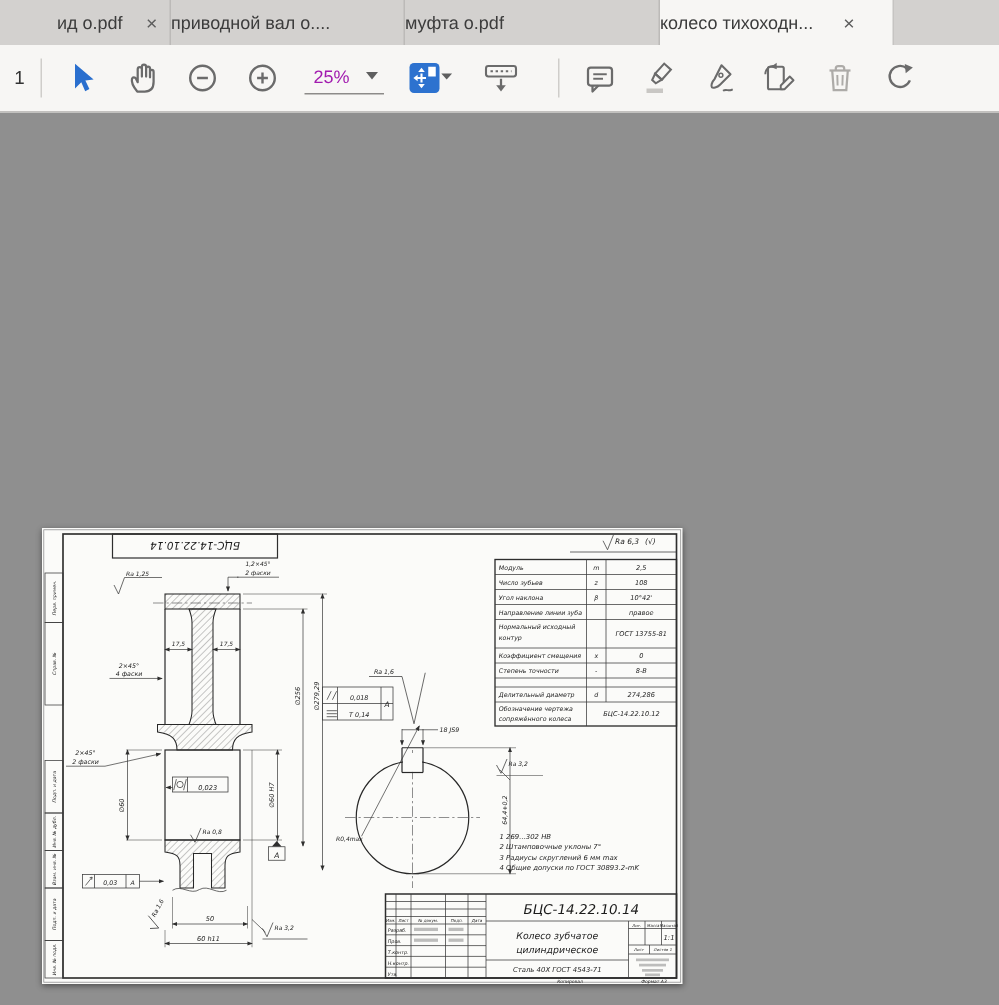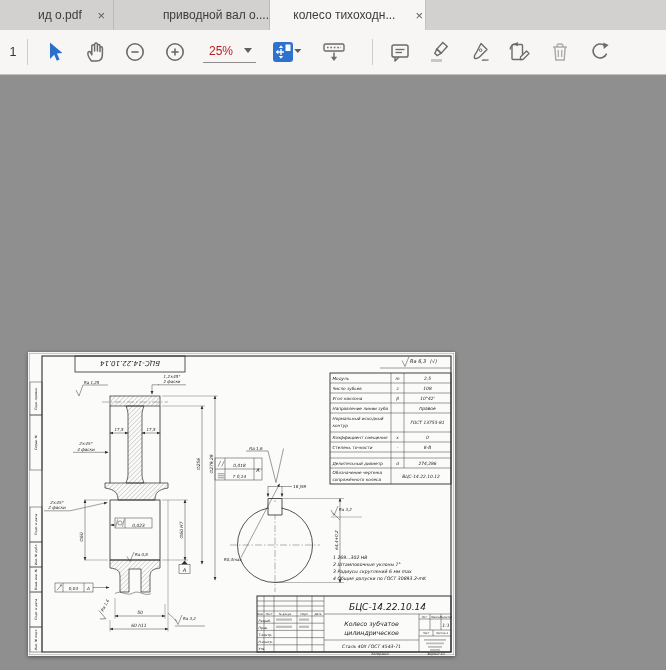--- a/index.html
+++ b/index.html
@@ -1,33 +1,33 @@
 <!DOCTYPE html>
 <html><head>
 <meta charset="utf-8">
 <style>
   html,body{margin:0;padding:0;background:#8f8f8f;}
   .window{position:relative;width:666px;height:670px;overflow:hidden;
           font-family:"Liberation Sans",sans-serif;background:#8f8f8f;}
   
   .tabbar{position:absolute;left:0;top:0;width:666px;height:30px;background:#d3d1cf;display:flex;padding-left:36px;}
-  .tab{box-sizing:border-box;height:30px;display:flex;align-items:center;justify-content:flex-end;
+  .tab{box-sizing:border-box;height:30px;display:flex;align-items:center;justify-content:flex-start;
        gap:8px;font-size:12px;color:#3c3c3c;border-right:1px solid #bcbab8;
        white-space:nowrap;overflow:hidden;cursor:default;}
   .tab .tclose{color:#5d5d5d;font-size:13px;line-height:1;padding:0 2px;}
   .tab.active{background:#f7f6f4;border-right:1px solid #c6c4c2;gap:18px;}
   .tab.first{justify-content:space-between;padding:0 6px 0 2px;}
   
   .toolbar{position:absolute;left:0;top:30px;width:666px;height:45px;background:#f7f6f4;
            border-bottom:1px solid #c2c0be;display:flex;align-items:center;padding:0 4px;box-sizing:border-box;}
   .pagenum{font-size:12.5px;color:#333;width:14px;text-align:center;margin-left:2px;}
   .sep{width:1px;height:26px;background:#cfcdca;margin:0 7px;}
   .tbtn{width:40px;height:34px;display:flex;align-items:center;justify-content:center;border-radius:3px;}
   .zoomsel{display:flex;align-items:center;gap:11px;margin:0 8px;padding:2px 4px 4px 6px;
-           border-bottom:1px solid #8d8b89;color:#b91c1c;font-size:12px;}
+           border-bottom:1px solid #8d8b89;color:#a21caf;font-size:12px;}
   .caret{width:0;height:0;border-left:4px solid transparent;border-right:4px solid transparent;
          border-top:5px solid #5f5f5f;}
   .grp-right{margin-left:14px;display:flex;align-items:center;}
   
   .canvas{position:absolute;left:0;top:76px;width:666px;height:594px;background:#8f8f8f;}
   .sheet{position:absolute;left:28px;top:276px;width:427px;height:304px;background:#fbfbf9;
          box-shadow:0 1px 4px rgba(0,0,0,.45);}
   svg{display:block;}
   .drw text{font-family:"DejaVu Sans",sans-serif;font-style:italic;fill:#1c1c1c;}
   .drw .ol{stroke:#282828;stroke-width:.8;fill:none;}
@@ -43,20 +43,23 @@
 
 <div class="window">
 
   <div class="tabbar">
     <div class="tab first" style="width:78px">
       <span>ид o.pdf</span>
       <span class="tclose">×</span>
     </div>
     <div class="tab" style="width:156px">
       <span>приводной вал o....</span>
+    </div>
+    <div class="tab" style="width:170px">
+      <span>муфта o.pdf</span>
     </div>
     <div class="tab active" style="width:156px">
       <span>колесо тихоходн...</span>
       <span class="tclose">×</span>
     </div>
   </div>
 
   <div class="toolbar">
     <div class="pagenum">1</div>
     <div class="sep"></div>

